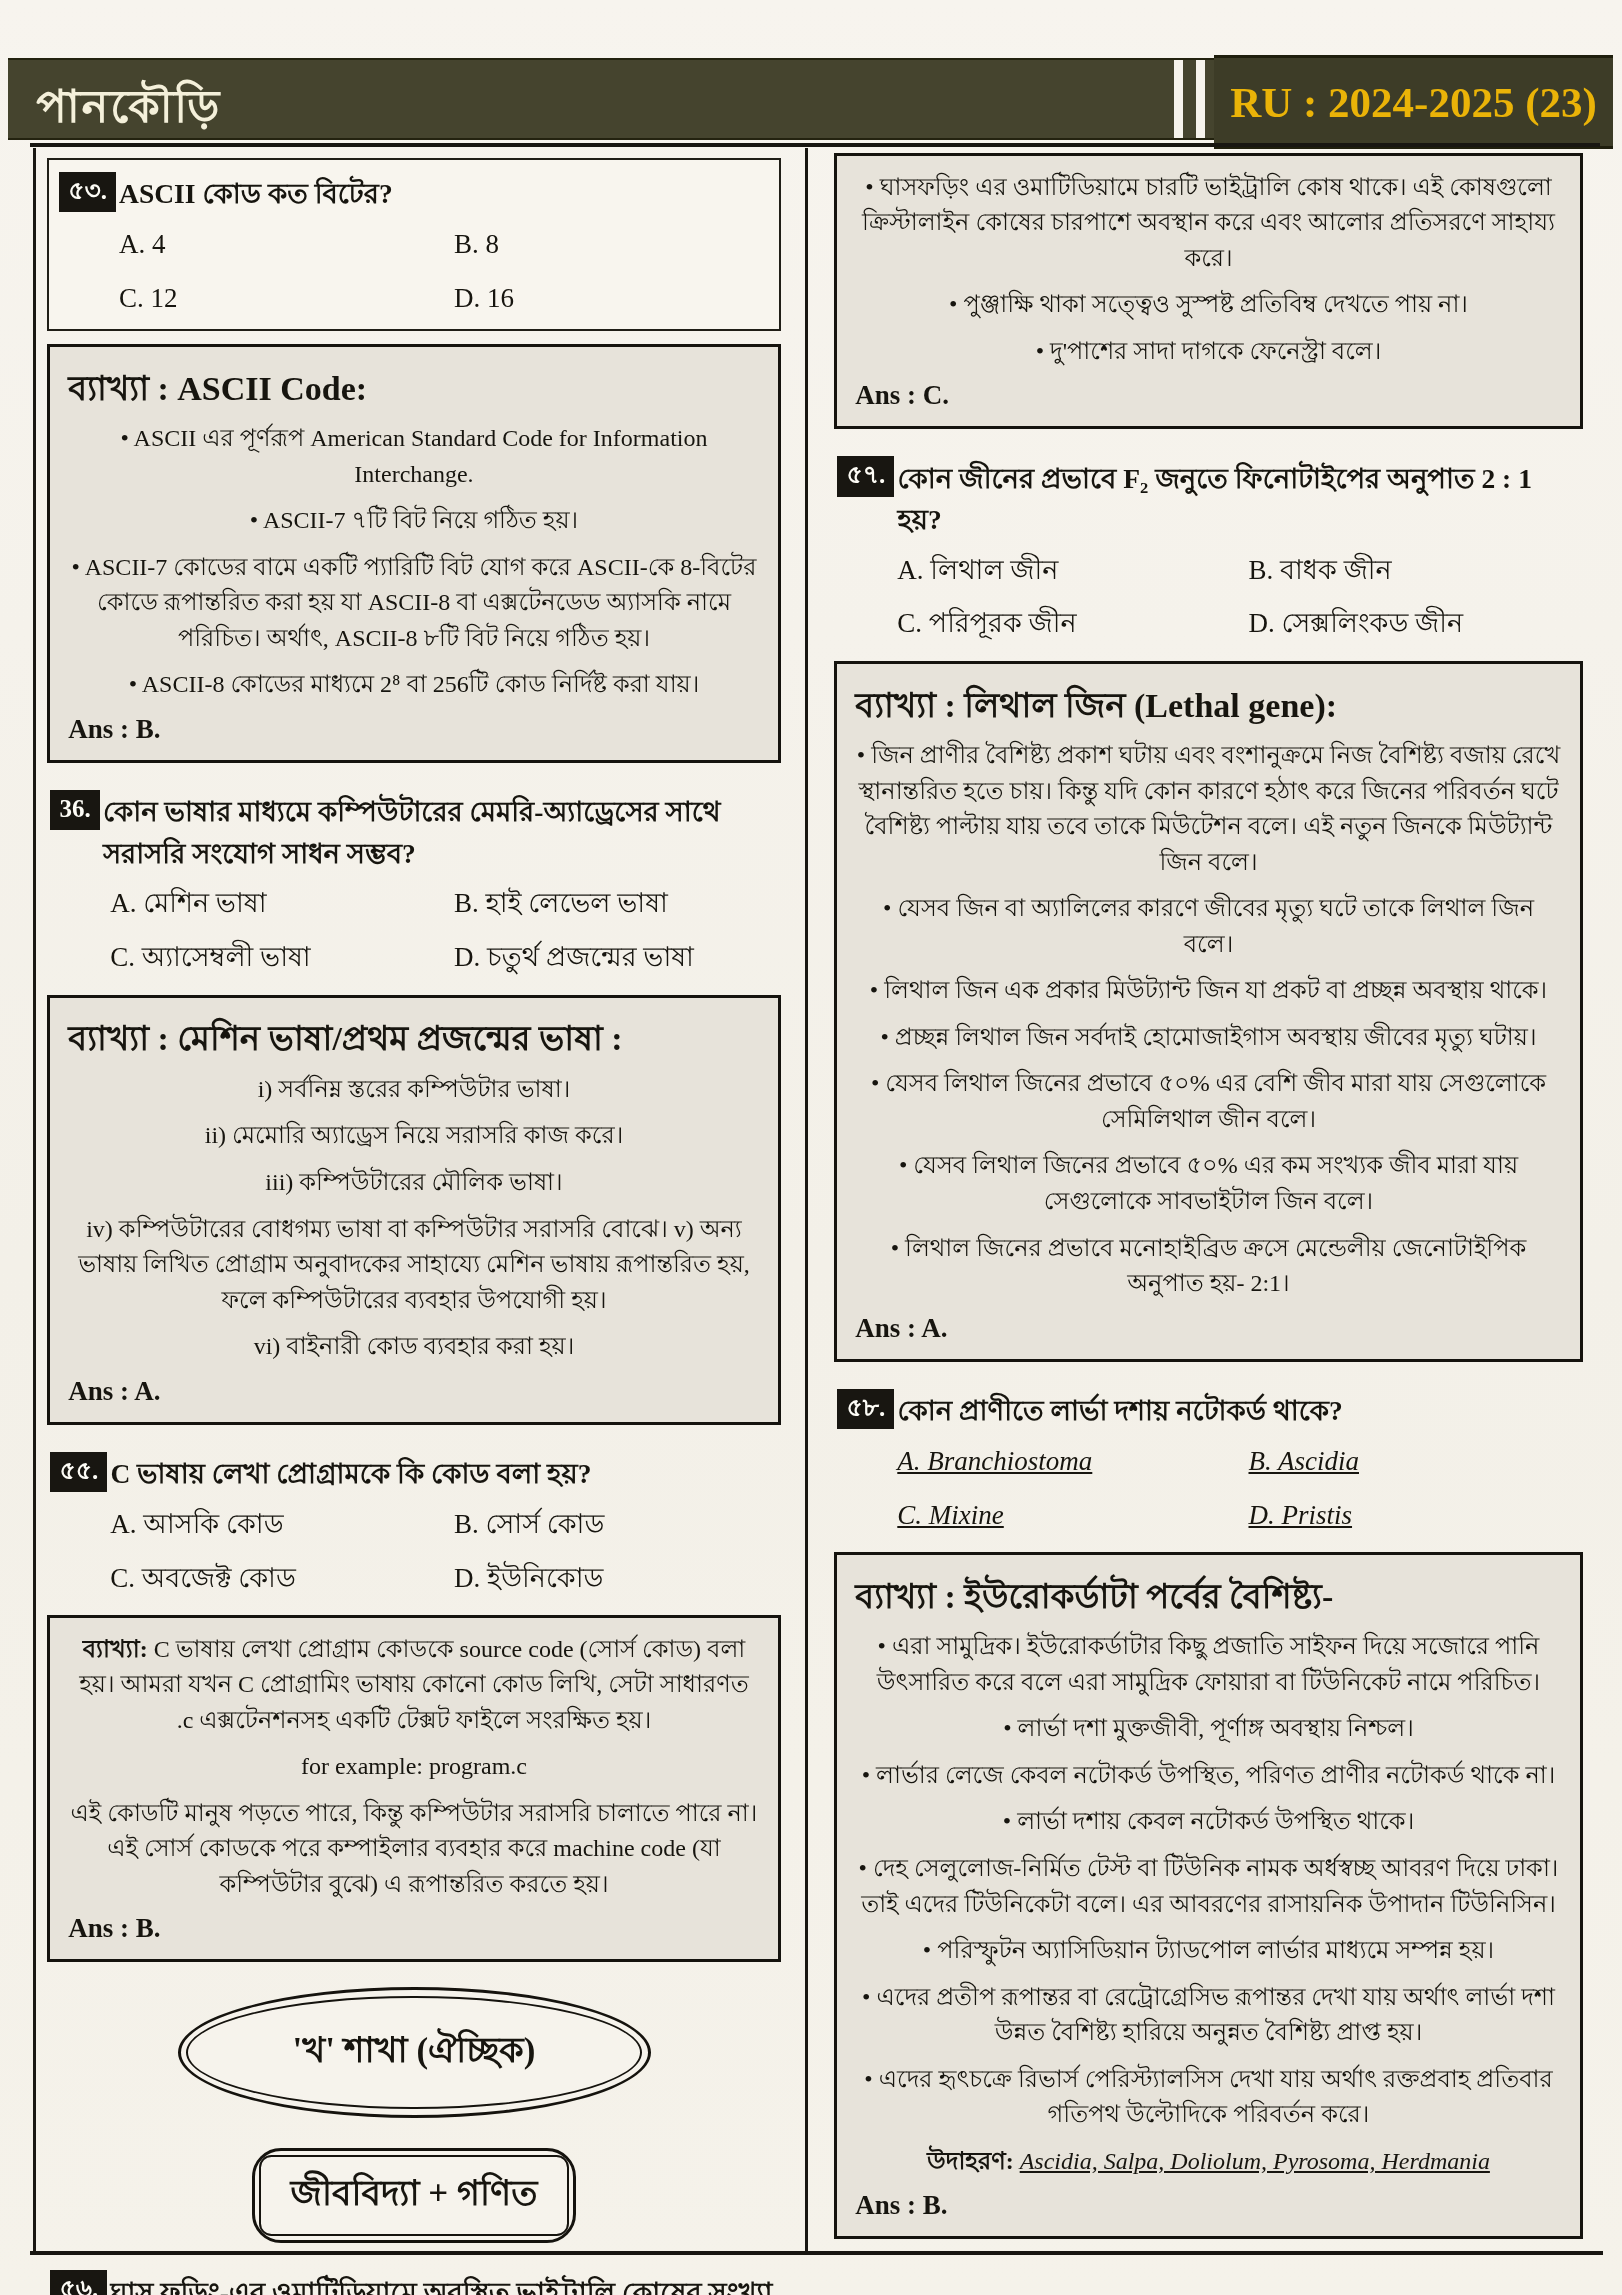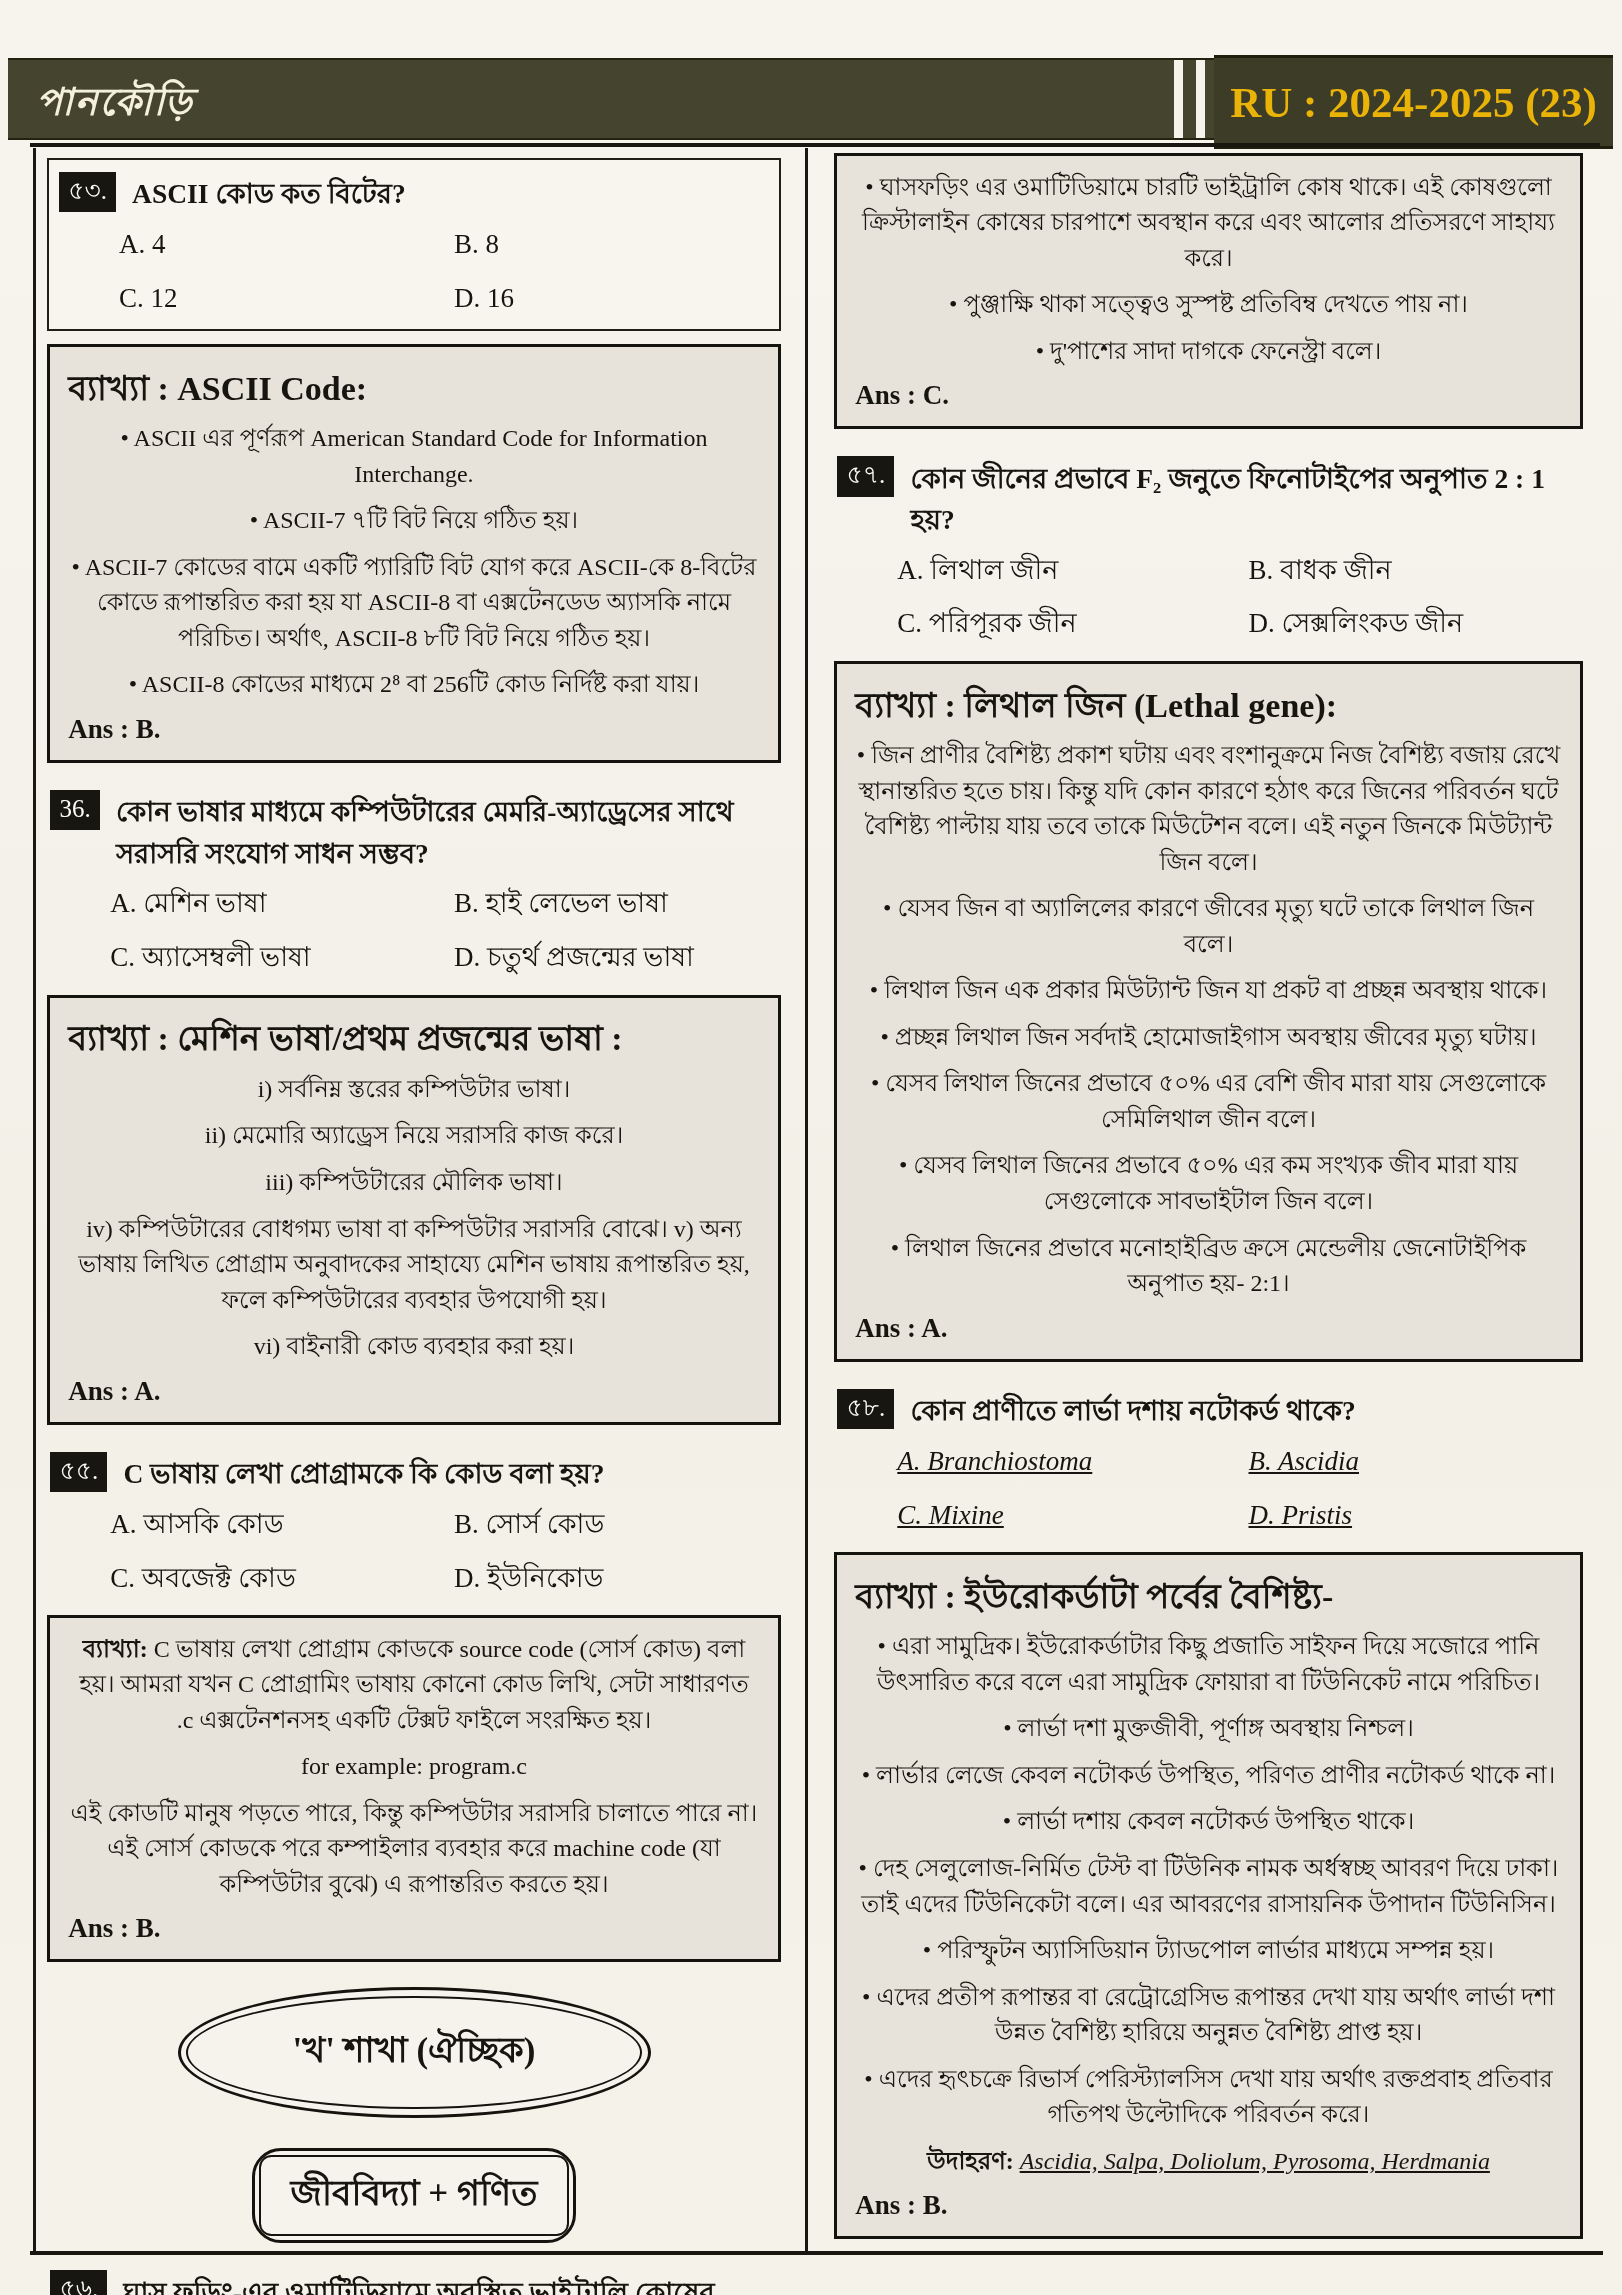--- a/index.html
+++ b/index.html
@@ -14,23 +14,22 @@
     color:#17150f;
   }
   
   .hdr{
     position:absolute;top:58px;left:8.3px;right:10px;height:78px;
     background:#45442e;
     border-top:2.5px solid #23220f;border-bottom:2.5px solid #23220f;
   }
   .brand{
     position:absolute;left:28px;top:11.7px;
-    font-size:38px;font-weight:bold;color:#f4f0da;
+    font-size:45px;font-weight:bold;color:#f4f0da;
     letter-spacing:1.7px;
-    font-style:italic;
   }
   .hstripe{position:absolute;top:0;bottom:0;width:9.2px;background:#f6f3ec;}
   .hstripe.s1{right:430px;}
   .hstripe.s2{right:408px;}
   .edition{
     position:absolute;right:0;top:-5px;height:88px;width:399px;
     background:#3d3c27;display:flex;align-items:center;justify-content:center;
     border-top:3.3px solid #1f1e0d;border-bottom:3.3px solid #1f1e0d;
   }
   .edition span{font-size:43px;font-weight:bold;color:#eab308;}
@@ -42,22 +41,22 @@
   
   .col{position:absolute;top:158px;}
   .col.left{left:47px;width:734px;}
   .col.right{left:834px;top:150px;width:749px;}
   
   .qblock{margin:0 0 13.3px 0;padding:5px 3.3px 1.7px 3.3px;}
   .qblock.boxed{border:2.5px solid #201e17;padding:11.7px 10px 8.3px 10px;background:#f8f5ee;}
   .qhead{display:flex;align-items:flex-start;}
   .qnum{
     flex:0 0 auto;background:#181611;color:#fdfcf6;
-    font-weight:normal;font-size:25px;line-height:1.15;
-    padding:5px 9.2px 6.7px 9.2px;margin-right:16px;text-align:right;
+    font-weight:bold;font-size:25px;line-height:1.15;
+    padding:5px 9.2px 6.7px 9.2px;margin-right:3px;text-align:right;
   }
   .qtext{font-size:27.5px;font-weight:bold;line-height:1.5;padding-top:1.7px;}
   .opts{
     display:grid;grid-template-columns:1fr 1fr;
     padding:13.3px 0 5px 60px;row-gap:22px;column-gap:8.3px;gap:20px;
   }
   .opt{font-size:27px;line-height:1.25;}
   .opts.italic .opt{font-style:italic;}
   
   .xbox{

